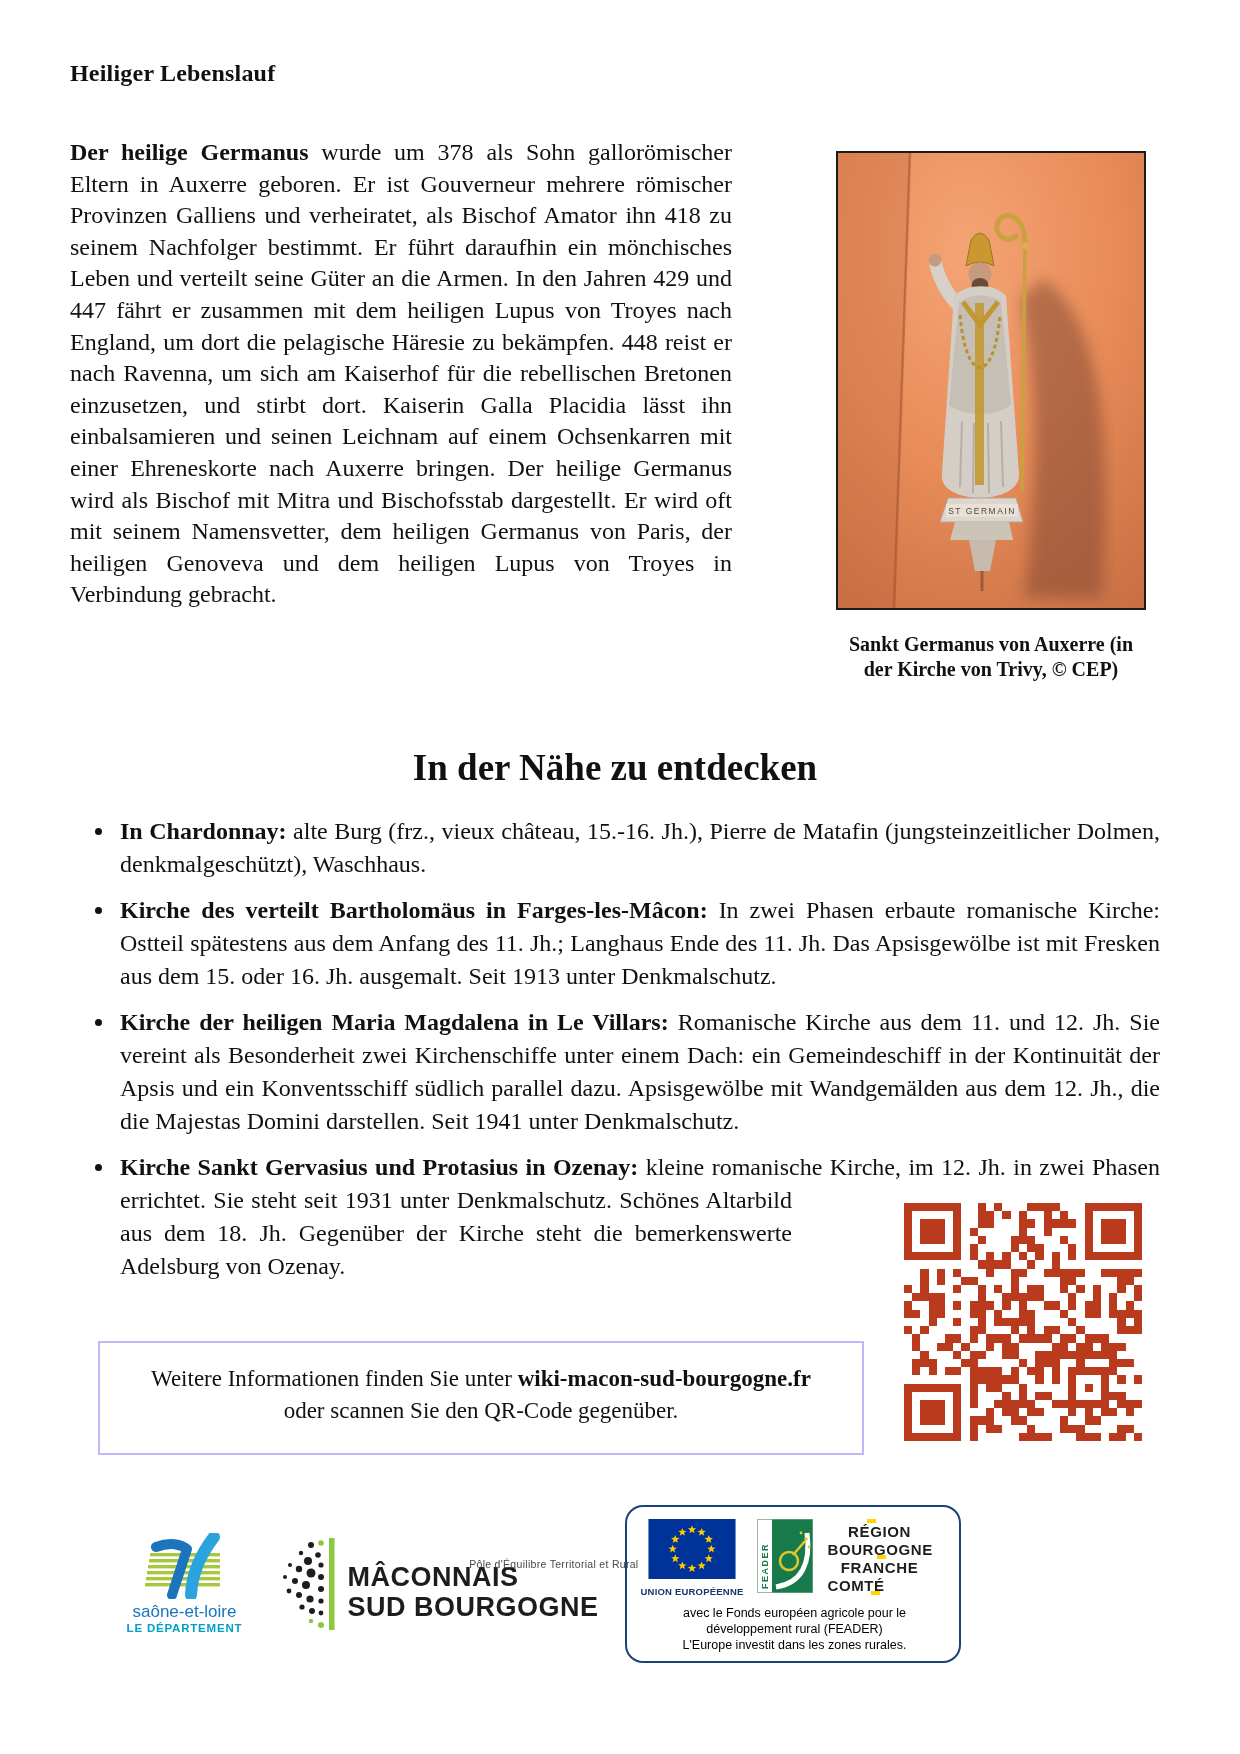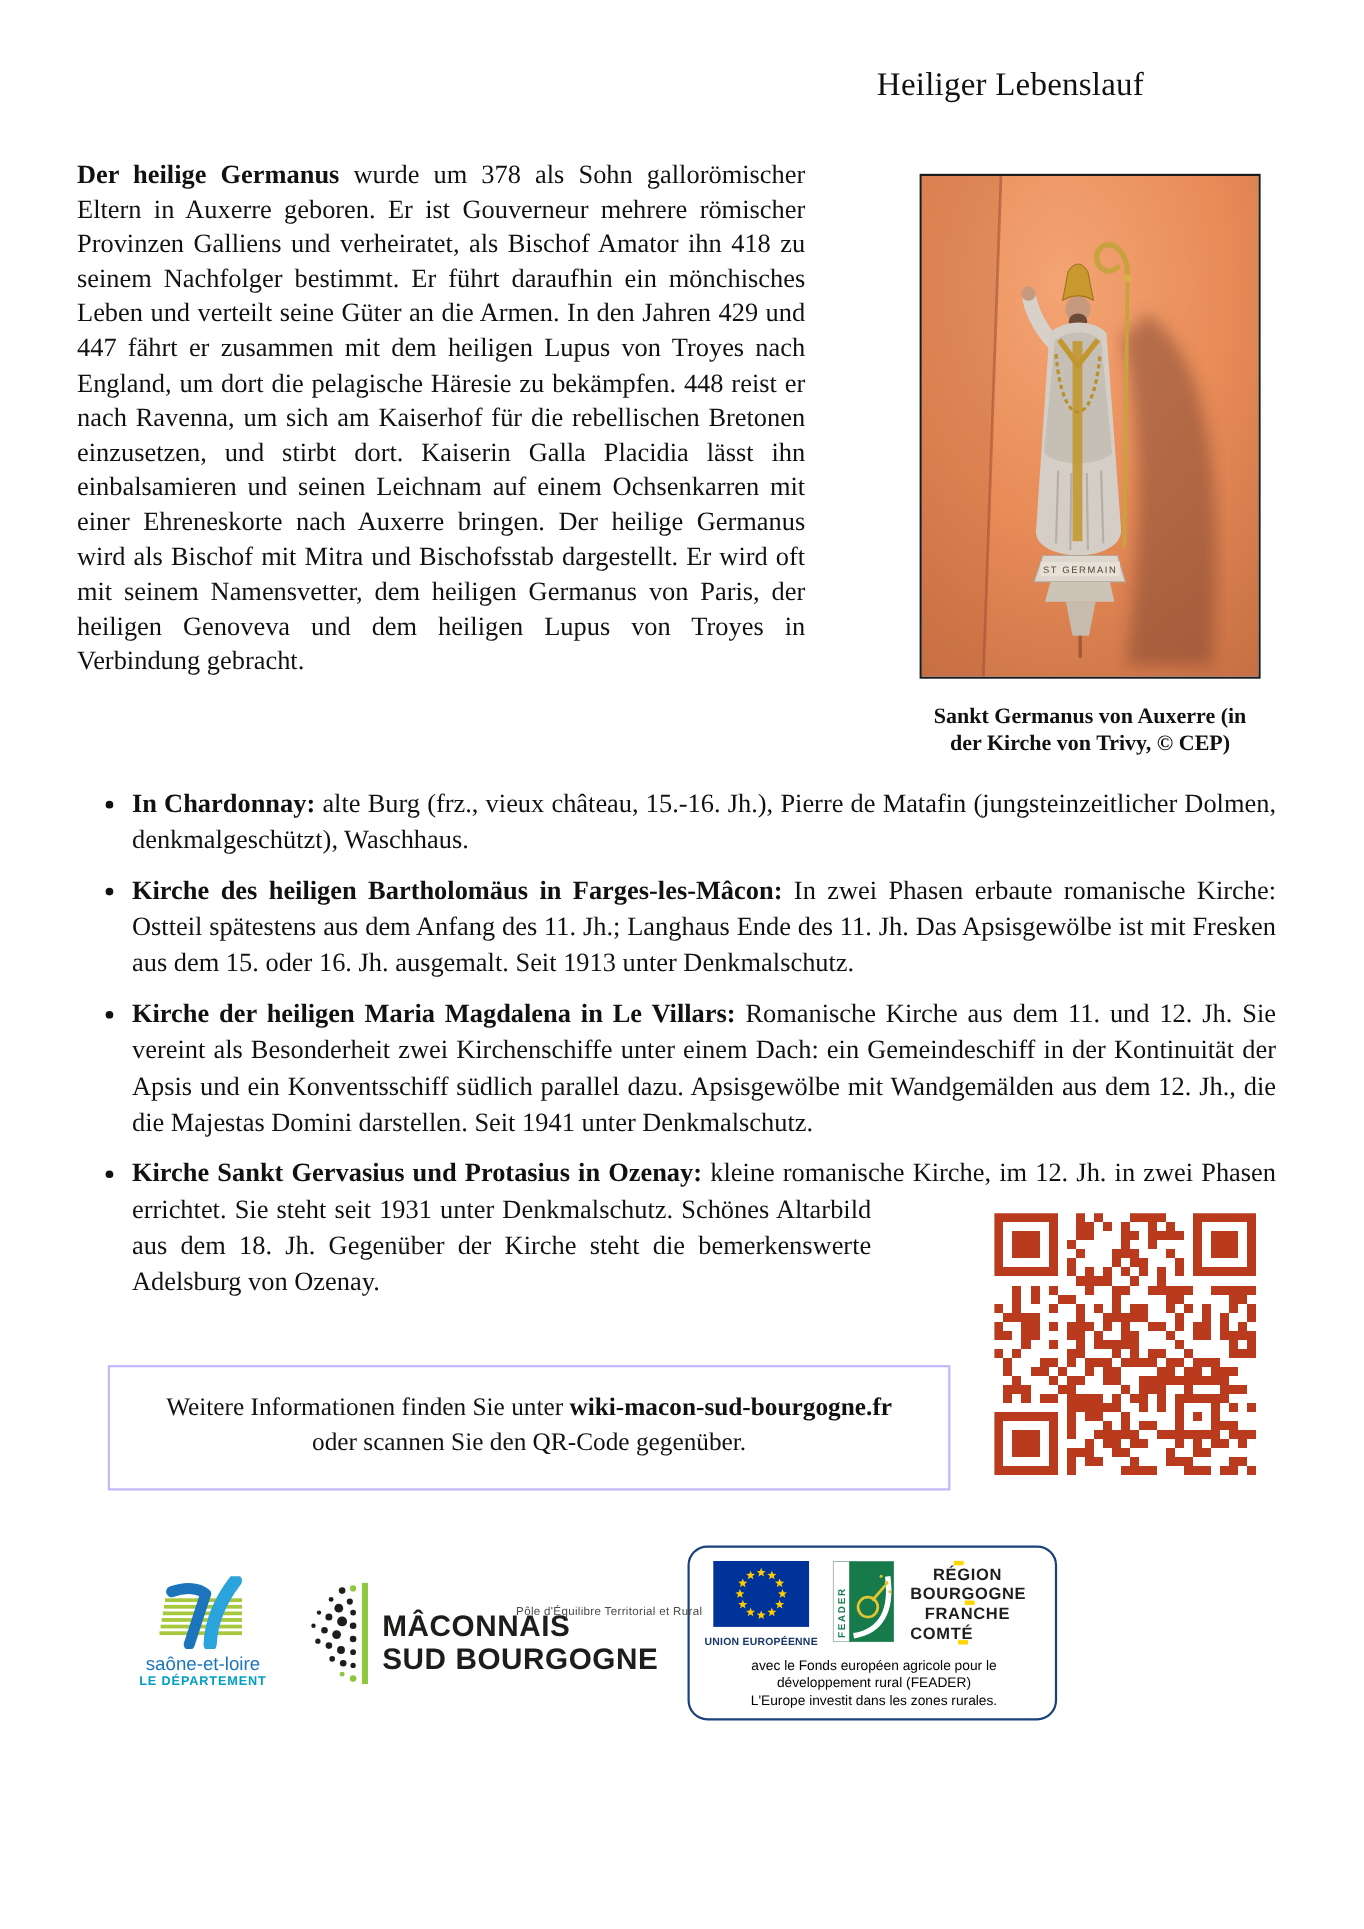--- a/index.html
+++ b/index.html
@@ -8,21 +8,21 @@
     width:1240px;height:1754px;
     margin:0 auto;
     background:#ffffff;
     font-family:"Liberation Serif", serif;
     color:#111;
     overflow:hidden;
     box-sizing:border-box;
     padding:60px 80px 0 70px;
   }
   h1.doc-title{
-    font-size:30px;font-weight:normal;text-align:right;
+    font-size:24px;font-weight:bold;text-align:left;
     margin:0 120px 0 0;letter-spacing:.2px;
   }
   .main-row{display:flex;margin-top:50px;gap:104px;}
   .bio-col{flex:0 0 662px;}
   .bio-text{
     font-size:24px;line-height:31.6px;text-align:justify;margin:0;
     text-justify:inter-word;
   }
   .bio-text .lead{font-weight:bold;}
   .figure-col{flex:0 0 310px;}
@@ -152,24 +152,25 @@
           <text x="144" y="361" font-size="8.5" fill="#55443a" text-anchor="middle" letter-spacing="1.5" font-family="Liberation Sans, sans-serif">ST GERMAIN</text>
           <polygon points="117,369 171,369 175,387 112,387" fill="#cdc4b8"></polygon>
           <polygon points="131,387 158,387 152,418 137,418" fill="#c6bbad"></polygon>
           <path d="M144,418 L144,438" stroke="#9c5a3a" stroke-width="3" fill="none"></path>
         </svg>
       </div>
       <figcaption class="figure-caption">Sankt Germanus von Auxerre (in der Kirche von Trivy, © CEP)</figcaption>
     </figure>
   </div>
 
+  <h2 class="section-title">In der Nähe zu entdecken</h2>
 
   <ul class="poi-list">
     <li><span class="poi-name">In Chardonnay:</span><span> alte Burg (frz., vieux château, 15.-16. Jh.), Pierre de Matafin (jungsteinzeitlicher Dolmen, denkmalgeschützt), Waschhaus.</span></li>
-    <li><span class="poi-name">Kirche des heiligen Bartholomäus in Farges-les-Mâcon:</span><span> In zwei Phasen erbaute romanische Kirche: Ostteil spätestens aus dem Anfang des 11. Jh.; Langhaus Ende des 11. Jh. Das Apsisgewölbe ist mit Fresken aus dem 15. oder 16. Jh. ausgemalt. Seit 1913 unter Denkmalschutz.</span></li>
+    <li><span class="poi-name">Kirche des verteilt Bartholomäus in Farges-les-Mâcon:</span><span> In zwei Phasen erbaute romanische Kirche: Ostteil spätestens aus dem Anfang des 11. Jh.; Langhaus Ende des 11. Jh. Das Apsisgewölbe ist mit Fresken aus dem 15. oder 16. Jh. ausgemalt. Seit 1913 unter Denkmalschutz.</span></li>
     <li><span class="poi-name">Kirche der heiligen Maria Magdalena in Le Villars:</span><span> Romanische Kirche aus dem 11. und 12. Jh. Sie vereint als Besonderheit zwei Kirchenschiffe unter einem Dach: ein Gemeindeschiff in der Kontinuität der Apsis und ein Konventsschiff südlich parallel dazu. Apsisgewölbe mit Wandgemälden aus dem 12. Jh., die die Majestas Domini darstellen. Seit 1941 unter Denkmalschutz.</span></li>
     <li><span class="qr-float">
           <span class="qr-box">
             <svg id="qr-svg" viewBox="0 0 29 29">
               <g fill="#b93a1c" shape-rendering="crispEdges">
                 <rect x="0" y="0" width="1" height="1"></rect>
                 <rect x="1" y="0" width="1" height="1"></rect>
                 <rect x="2" y="0" width="1" height="1"></rect>
                 <rect x="3" y="0" width="1" height="1"></rect>
                 <rect x="4" y="0" width="1" height="1"></rect>

